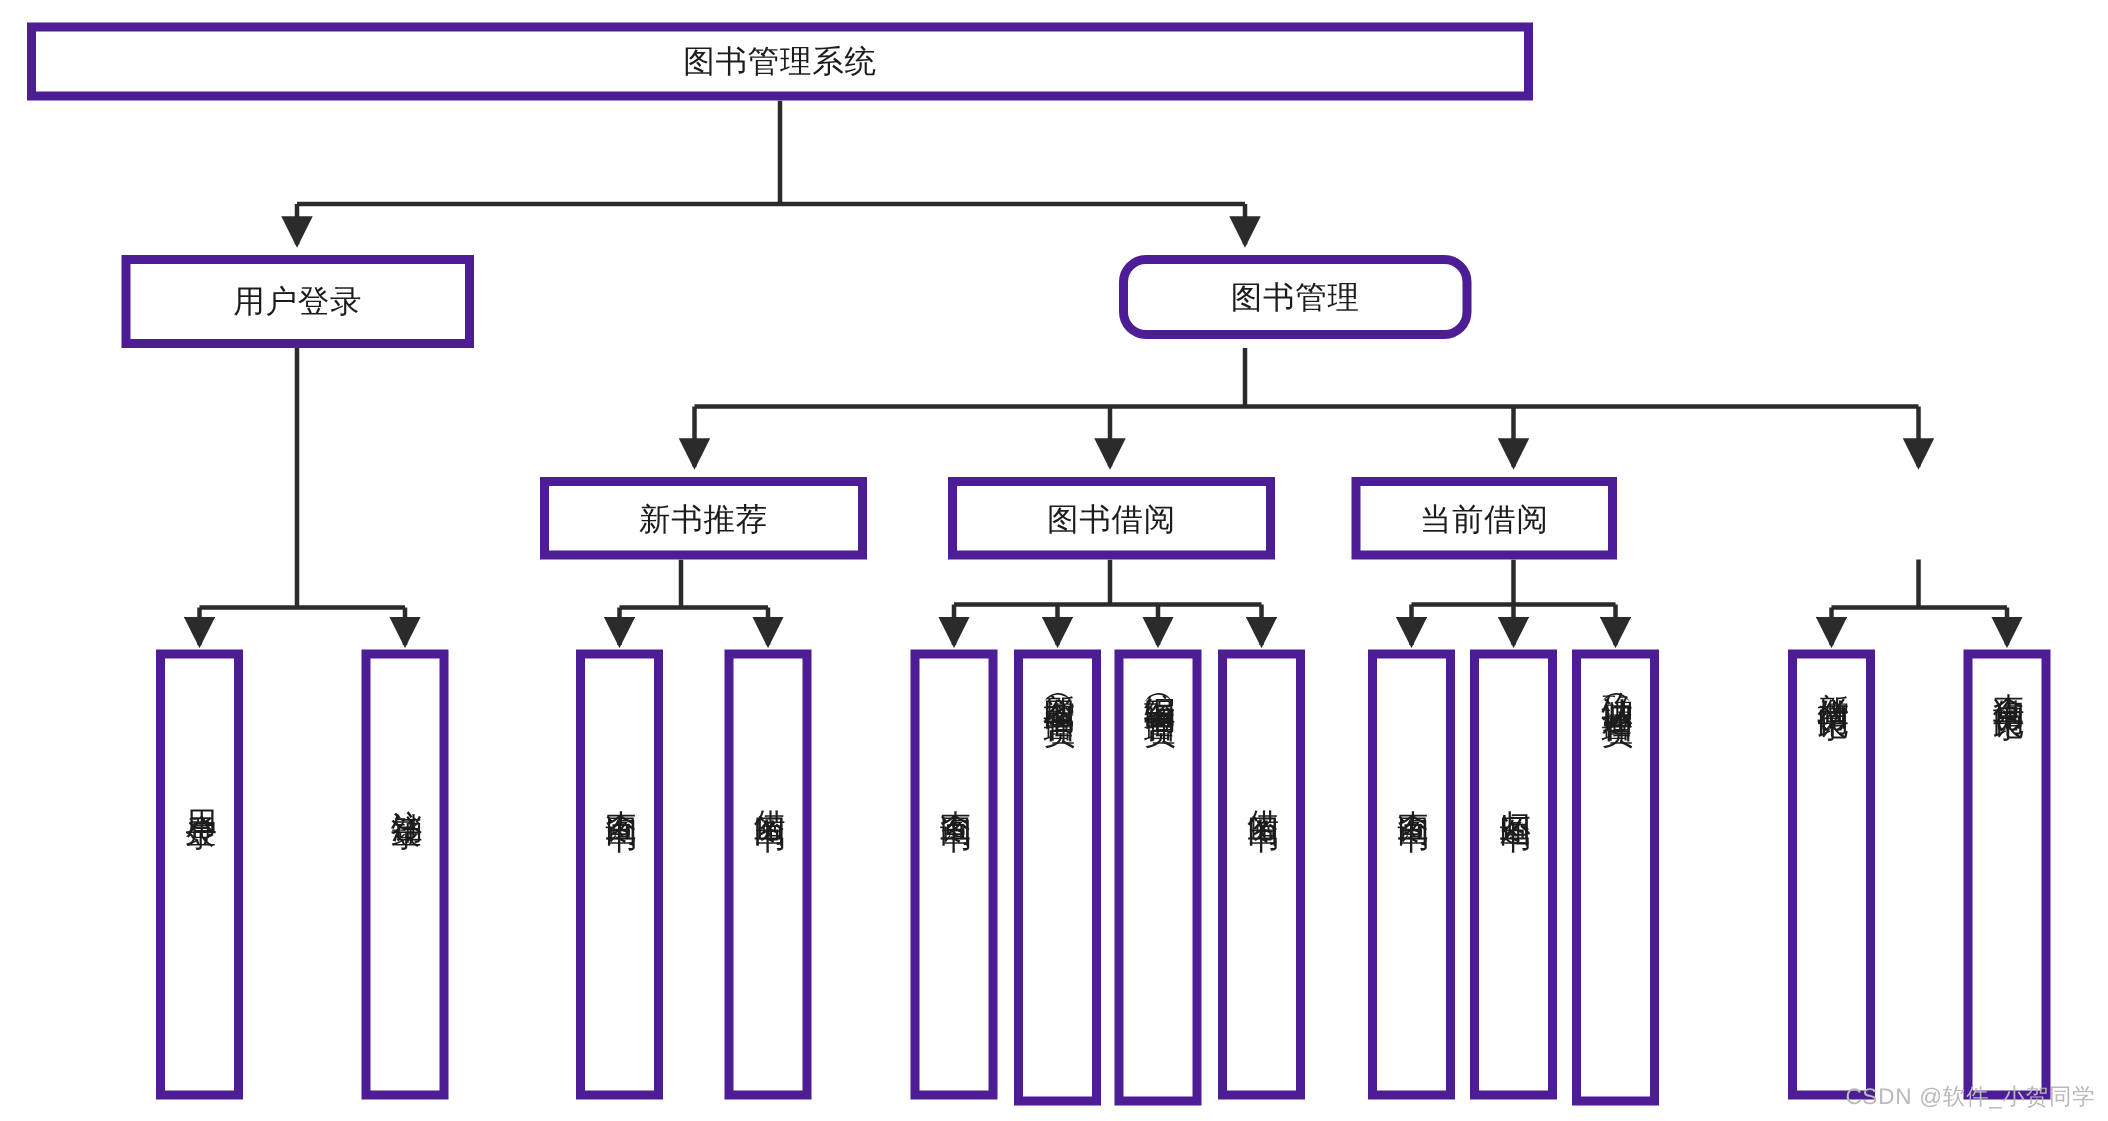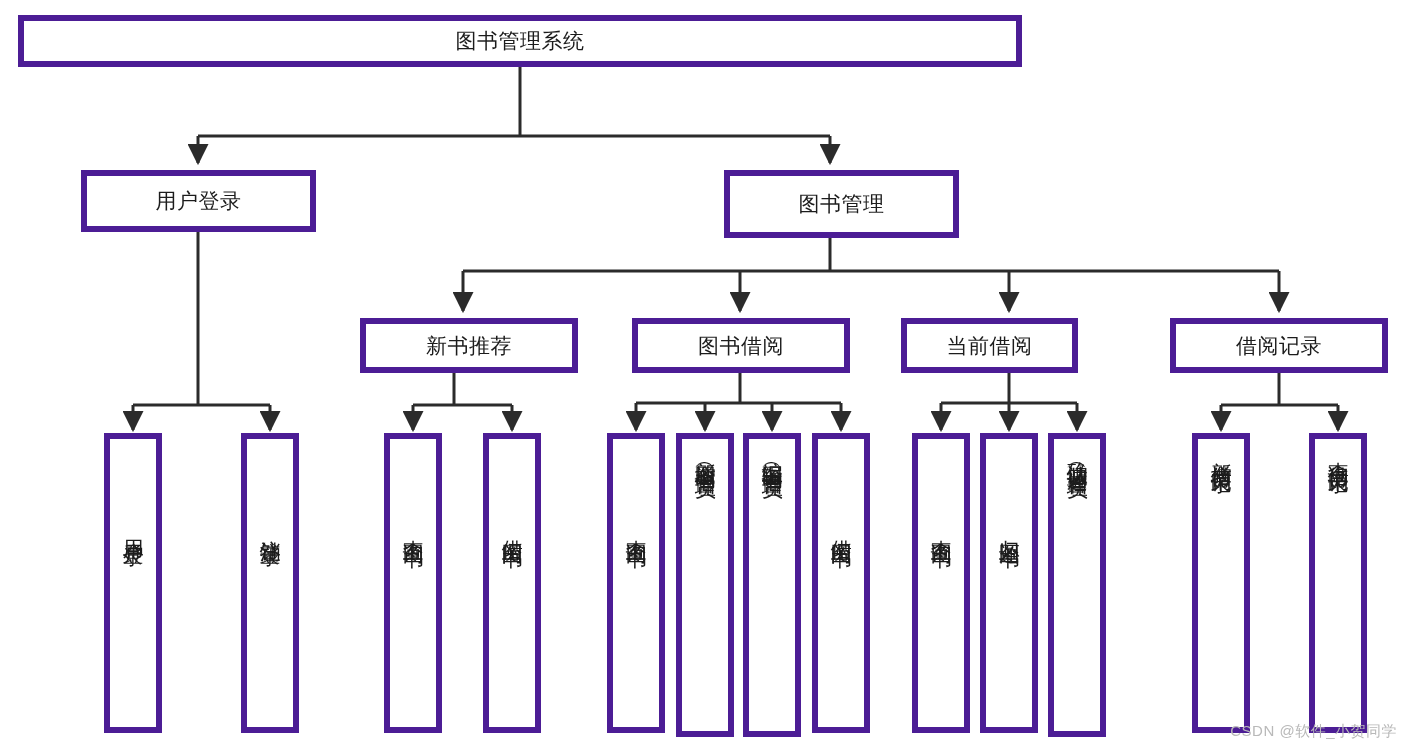--- a/index.html
+++ b/index.html
@@ -125,35 +125,32 @@
     </g>
   </svg>
 
   <div class="node horiz" style="left:18px; top:15px; width:1004px; height:52px;">
     <span class="label">图书管理系统</span>
   </div>
 
   <div class="node horiz" style="left:81px; top:170px; width:235px; height:62px;">
     <span class="label">用户登录</span>
   </div>
-  <div class="node horiz" style="left:724px; top:170px; width:235px; height:68px;">
+  <div class="node horiz" style="left:746px; top:170px; width:235px; height:56px;border-radius:18px;">
     <span class="label">图书管理</span>
   </div>
 
   <div class="node horiz" style="left:360px; top:318px; width:218px; height:55px;font-family:Liberation Serif, serif;">
     <span class="label">新书推荐</span>
   </div>
   <div class="node horiz" style="left:632px; top:318px; width:218px; height:55px;">
     <span class="label">图书借阅</span>
   </div>
   <div class="node horiz" style="left:901px; top:318px; width:177px; height:55px;">
     <span class="label">当前借阅</span>
-  </div>
-  <div class="node horiz" style="left:1170px; top:318px; width:218px; height:55px;">
-    <span class="label">借阅记录</span>
   </div>
 
   <div class="node vert mid" style="left:104px; top:433px; width:58px; height:300px;">
     <span class="label">用户登录</span>
   </div>
   <div class="node vert mid" style="left:241px; top:433px; width:58px; height:300px;">
     <span class="label">注销登录</span>
   </div>
 
   <div class="node vert mid" style="left:384px; top:433px; width:58px; height:300px;">

